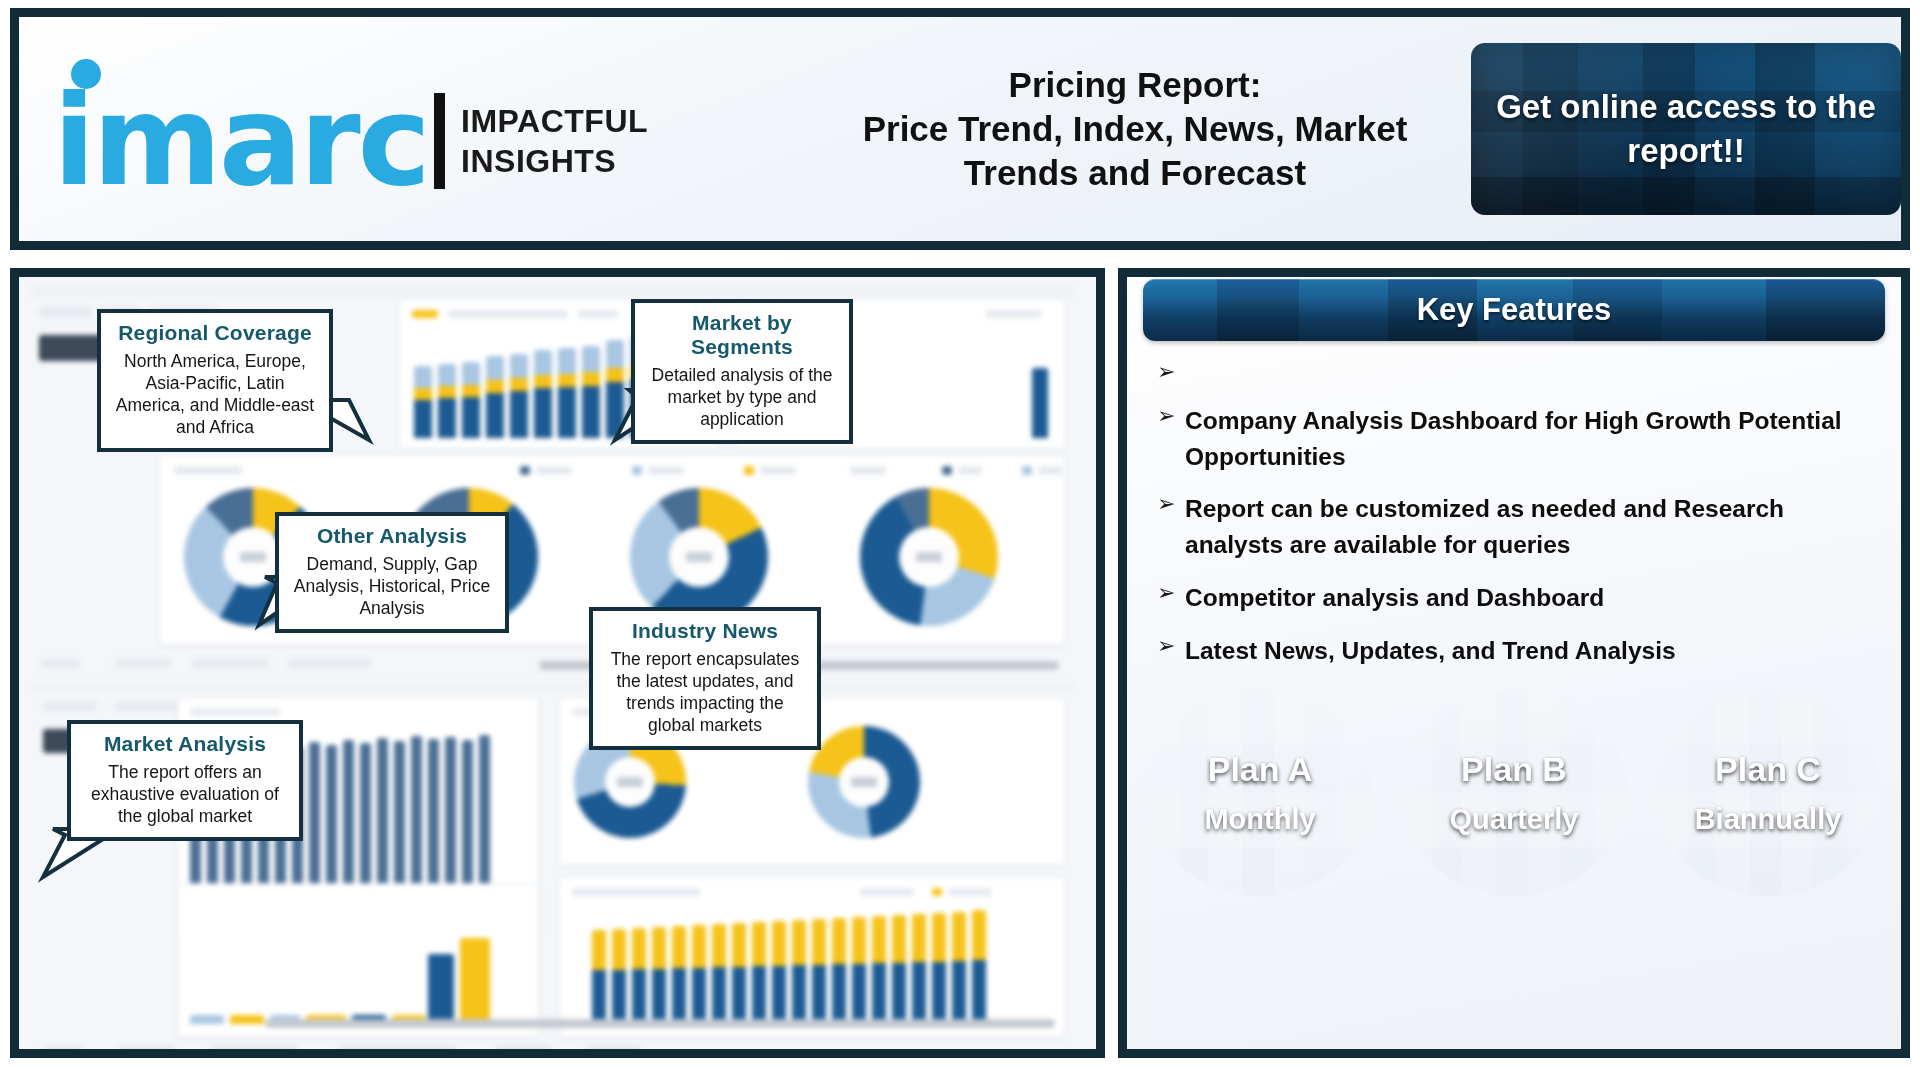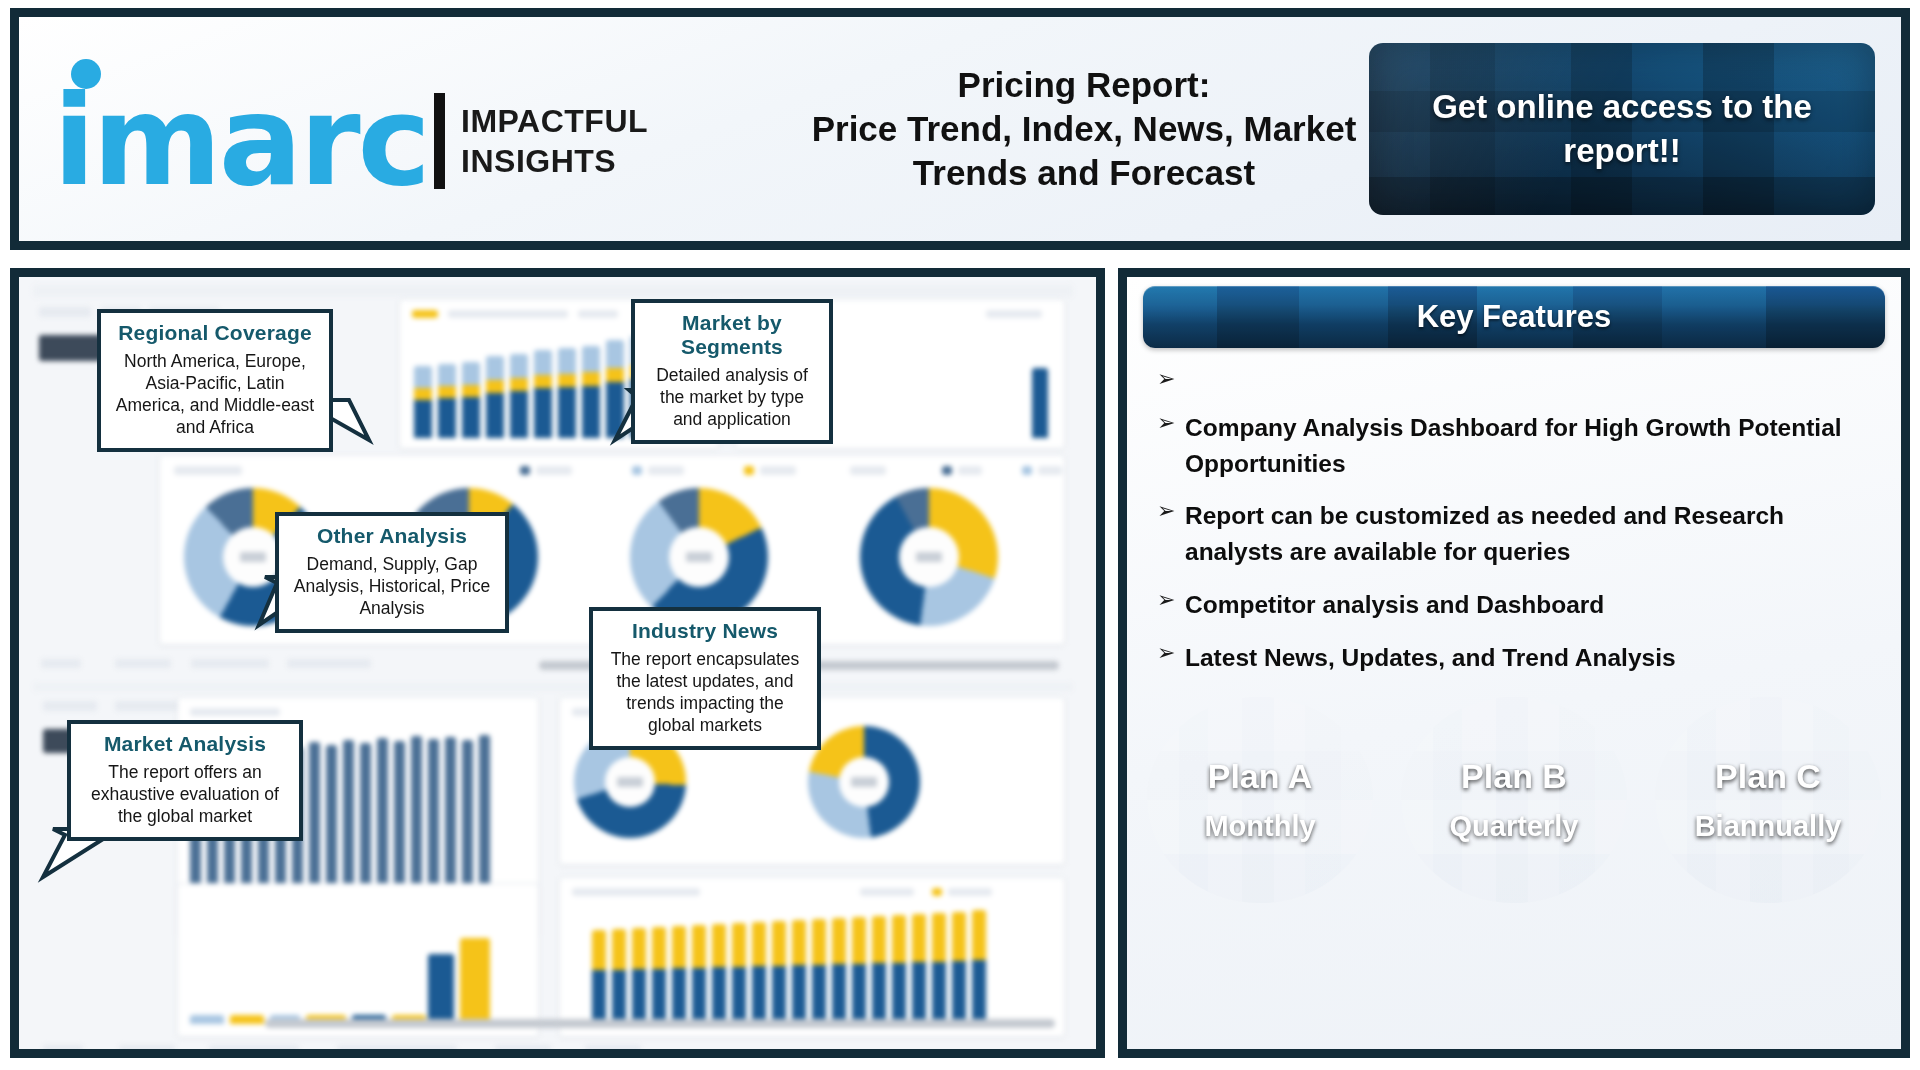--- a/index.html
+++ b/index.html
@@ -69,22 +69,21 @@
     flex: 1;
     text-align: center;
     font-size: 35px;
     font-weight: 700;
     color: #111111;
     line-height: 1.25;
     padding: 0 10px;
   }
 
   .cta-btn {
-    width: 506px; height: 172px;
-    margin-right: 26px;
+    width: 430px; height: 172px;
     border-radius: 14px;
     position: relative;
     overflow: hidden;
     display: flex; align-items: center; justify-content: center;
     background:
       linear-gradient(120deg, rgba(255,255,255,.10) 0%, rgba(255,255,255,0) 45%),
       linear-gradient(200deg, #1d5c86 0%, #134a72 25%, #0d2f4a 60%, #071a2b 100%);
     box-shadow: inset 0 0 40px rgba(0,0,0,.35);
     cursor: pointer;
   }
@@ -176,21 +175,21 @@
   }
   .tail { position: absolute; z-index: 29; }
 
   
   .right-panel {
     position: absolute;
     left: 1118px; top: 268px;
     width: 792px; height: 790px;
     border: 9px solid #122b38;
     background: linear-gradient(170deg,#ffffff 0%, #f3f6fa 55%, #eef2f7 100%);
-    padding: 9px 16px;
+    padding: 2px 16px;
   }
 
   .band {
     height: 62px;
     border-radius: 12px;
     display: flex; align-items: center; justify-content: center;
     position: relative; overflow: hidden;
     background:
       linear-gradient(180deg, #1f6ea6 0%, #1a5b8c 30%, #0f3a5e 62%, #0a2740 100%);
     box-shadow: inset 0 1px 0 rgba(255,255,255,.25), 0 2px 5px rgba(0,0,0,.25);
@@ -645,21 +644,21 @@
       <polygon points="672,420 738,420 790,470 700,428" fill="#ffffff" stroke="#14303f" stroke-width="4"></polygon>
 
       <polygon points="34,552 100,552 24,600 46,558" fill="#ffffff" stroke="#14303f" stroke-width="4"></polygon>
     </svg>
 
     <div class="callout" style="left:78px; top:32px; width:236px;">
       <div class="c-title">Regional Coverage</div>
       <div class="c-body">North America, Europe, Asia-Pacific, Latin America, and Middle-east and Africa</div>
     </div>
 
-    <div class="callout" style="left:612px; top:22px; width:202px;">
+    <div class="callout" style="left:612px; top:22px; width:222px;">
       <div class="c-title">Market by Segments</div>
       <div class="c-body">Detailed analysis of the market by type and application</div>
     </div>
 
     <div class="callout" style="left:256px; top:235px; width:234px;">
       <div class="c-title">Other Analysis</div>
       <div class="c-body">Demand, Supply, Gap Analysis, Historical, Price Analysis</div>
     </div>
 
     <div class="callout" style="left:570px; top:330px; width:232px;">

